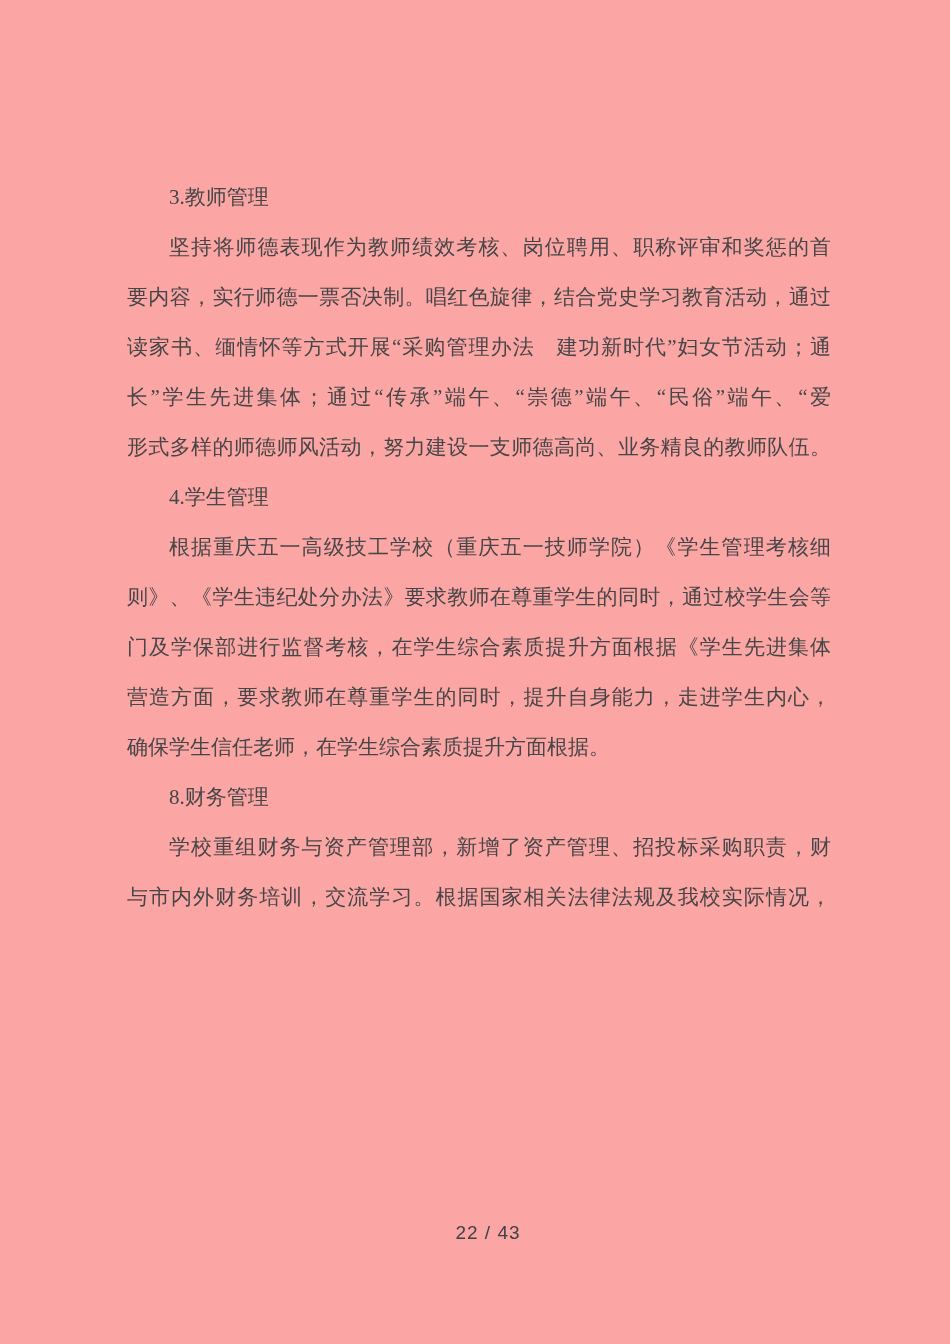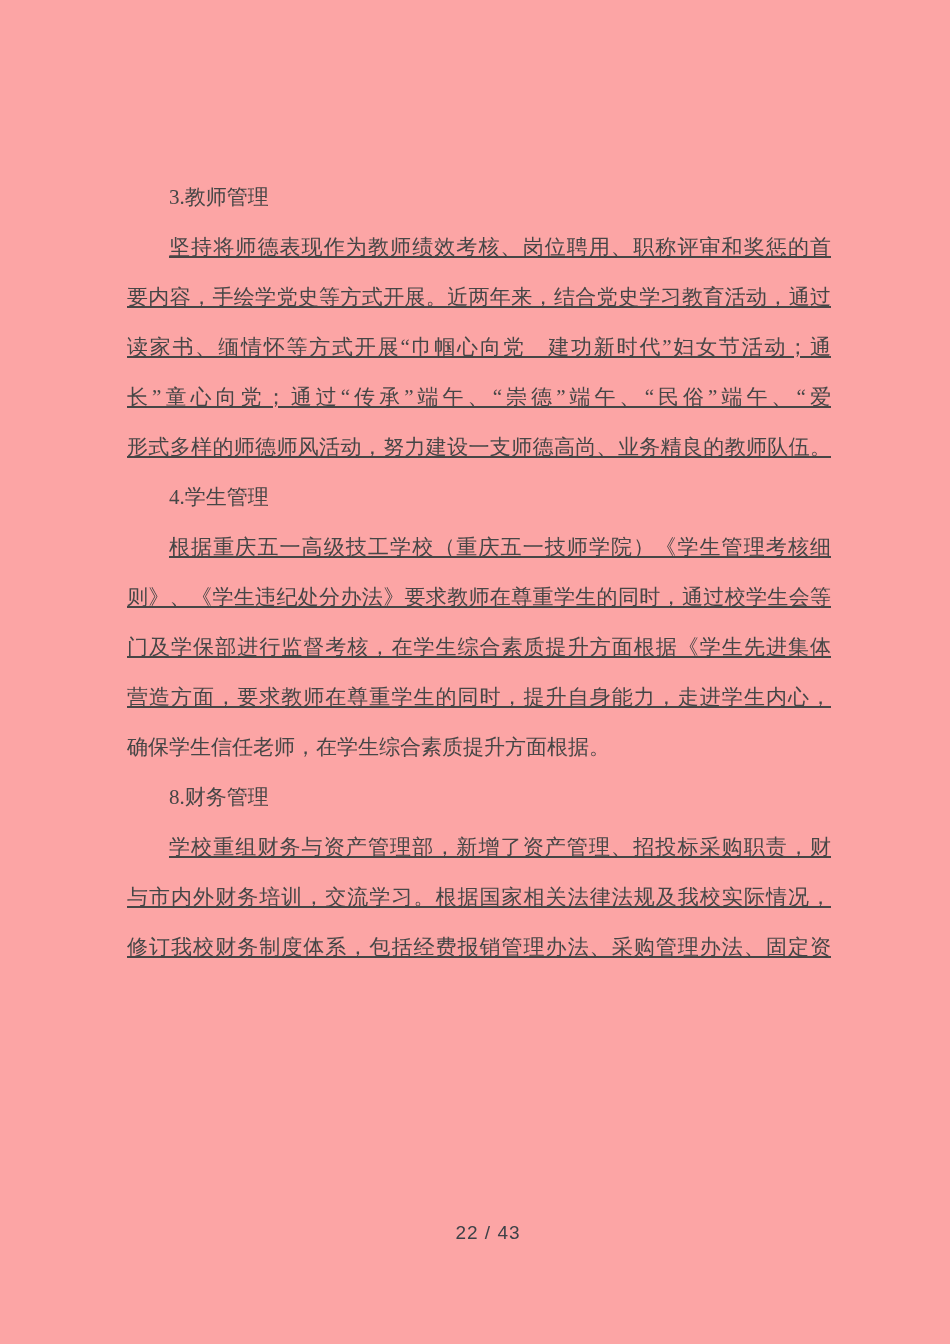--- a/index.html
+++ b/index.html
@@ -25,21 +25,20 @@
   }
   .line {
     height: 50px;
     line-height: 50px;
     overflow: hidden;
     text-align: justify;
     white-space: normal;
   }
   .line.fill {
     text-align-last: justify;
-    text-decoration: underline;
   }
   .line.indent,
   .line.heading {
     text-indent: 2em;
   }
   .footer {
     position: absolute;
     left: 0;
     right: 0;
     top: 1218px;
@@ -53,31 +52,30 @@
     color: #3d4248;
   }
 </style>
 </head>
 <body>
 
 <div class="page">
   <div class="content" id="content">
       <div class="line heading">3.教师管理</div>
       <div class="line fill indent">坚持将师德表现作为教师绩效考核、岗位聘用、职称评审和奖惩的首</div>
-      <div class="line fill">要内容，手绘学党史等方式开展。近两年来，结合党史学习教育活动，通过</div>
-      <div class="line fill">读家书、缅情怀等方式开展“巾帼心向党　建功新时代”妇女节活动；通</div>
-      <div class="line fill">长”童心向党；通过“传承”端午、“崇德”端午、“民俗”端午、“爱</div>
+      <div class="line fill">要内容，实行师德一票否决制。唱红色旋律，结合党史学习教育活动，通过</div>
+      <div class="line fill">读家书、缅情怀等方式开展“采购管理办法　建功新时代”妇女节活动；通</div>
+      <div class="line fill">长”学生先进集体；通过“传承”端午、“崇德”端午、“民俗”端午、“爱</div>
       <div class="line fill">形式多样的师德师风活动，努力建设一支师德高尚、业务精良的教师队伍。</div>
       <div class="line heading">4.学生管理</div>
       <div class="line fill indent">根据重庆五一高级技工学校（重庆五一技师学院）《学生管理考核细</div>
       <div class="line fill">则》、《学生违纪处分办法》要求教师在尊重学生的同时，通过校学生会等部</div>
       <div class="line fill">门及学保部进行监督考核，在学生综合素质提升方面根据《学生先进集体</div>
       <div class="line fill">营造方面，要求教师在尊重学生的同时，提升自身能力，走进学生内心，</div>
       <div class="line">确保学生信任老师，在学生综合素质提升方面根据。</div>
       <div class="line heading">8.财务管理</div>
       <div class="line fill indent">学校重组财务与资产管理部，新增了资产管理、招投标采购职责，财</div>
       <div class="line fill">与市内外财务培训，交流学习。根据国家相关法律法规及我校实际情况，</div>
-      <div class="line fill">修订我校财务制度体系，包括经费报销管理办法、采购管理办法、固定资</div>
     </div>
   <div class="footer">
     <span>22 / 43</span>
   </div>
 </div>
 
 </body></html>

